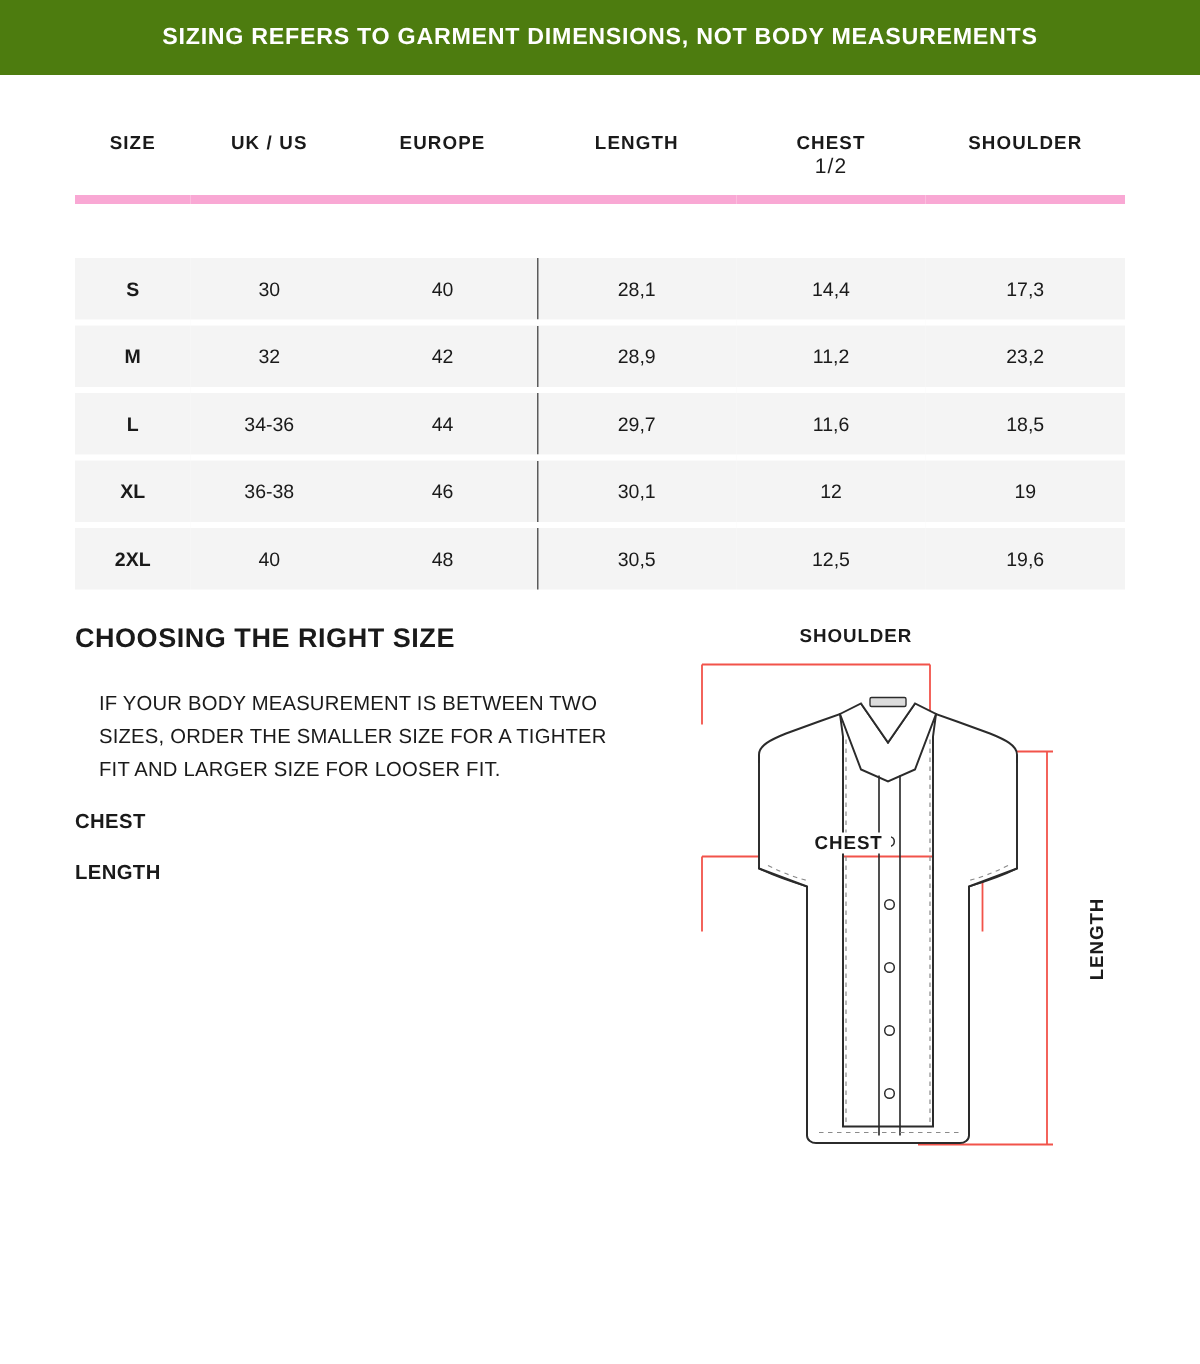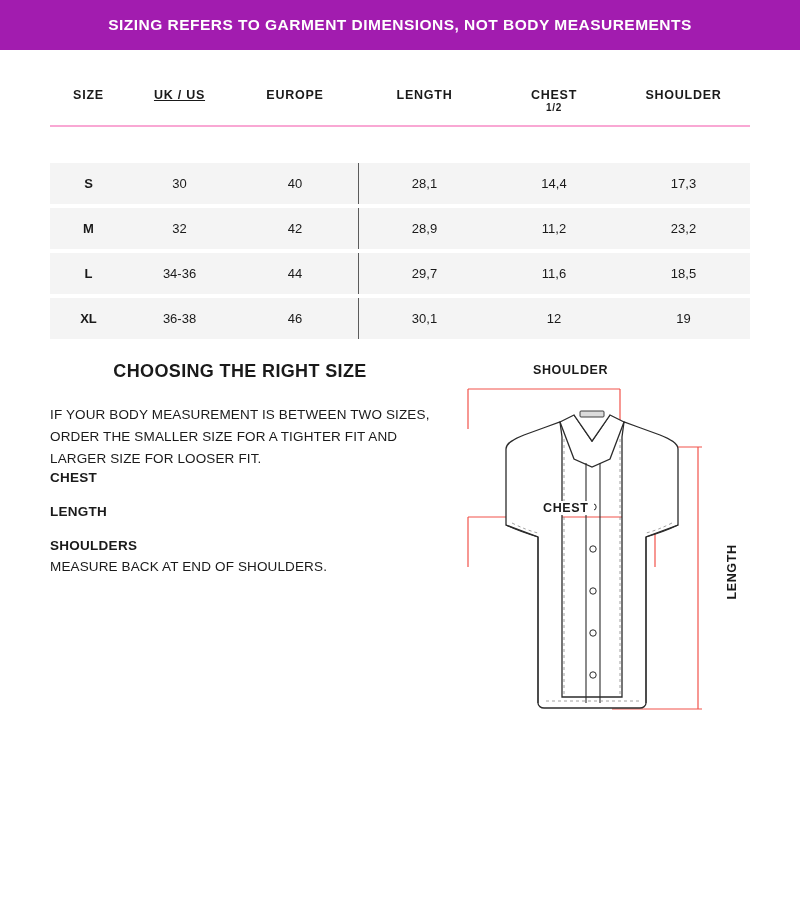--- a/index.html
+++ b/index.html
@@ -10,21 +10,21 @@
     width: 800px;
     height: 909px;
     background: #ffffff;
     font-family: "Liberation Sans", sans-serif;
     color: #1a1a1a;
     overflow: hidden;
   }
 
   
   .banner {
-    background: #a21caf;
+    background: #4d7c0f;
     color: #ffffff;
     height: 50px;
     display: flex;
     align-items: center;
     justify-content: center;
     letter-spacing: 0.03em;
   }
   .banner-text {
     font-size: 15.5px;
     font-weight: bold;
@@ -46,33 +46,33 @@
     font-size: 12.5px;
     font-weight: bold;
     letter-spacing: 0.06em;
     text-transform: uppercase;
     text-align: center;
     padding: 0 0 12px 0;
     vertical-align: top;
     color: #1a1a1a;
   }
   table.size-table thead tr {
-    border-bottom: 2px solid #f9a8d4;
+    border-bottom: 6px solid #f9a8d4;
   }
   table.size-table th.col-size { width: 11%; }
-  table.size-table th.col-ukus { width: 15%; text-decoration: underline; }
+  table.size-table th.col-ukus { width: 15%; }
   table.size-table th.col-eu   { width: 18%; }
   table.size-table th.col-len  { width: 19%; }
   table.size-table th.col-chest{ width: 18%; }
   table.size-table th.col-sh   { width: 19%; }
 
   table.size-table thead th span.sub {
     display: block;
-    font-weight: bold;
-    font-size: 10px;
+    font-weight: normal;
+    font-size: 14px;
   }
 
   table.size-table tbody tr td {
     font-size: 13px;
     text-align: center;
     padding: 13px 0;
     background: #f4f4f4;
     border-bottom: 4px solid #ffffff;
   }
   table.size-table tbody tr:last-child td {
@@ -104,30 +104,29 @@
     flex: 1;
     position: relative;
   }
 
   h2.section-title {
     font-size: 18px;
     font-weight: bold;
     letter-spacing: 0.02em;
     text-transform: uppercase;
     margin: 0 0 22px 0;
-    text-align: center;
   }
   h2.section-title.second {
     margin-top: 34px;
     margin-bottom: 20px;
   }
   p.body-text {
     font-size: 13.5px;
     line-height: 1.62;
-    margin: 0;
+    margin: 16px;
     letter-spacing: 0.01em;
     text-transform: uppercase;
   }
   h3.sub-title {
     font-size: 13.5px;
     font-weight: bold;
     letter-spacing: 0.02em;
     text-transform: uppercase;
     margin: 0 0 3px 0;
   }
@@ -214,43 +213,47 @@
         <td>18,5</td>
       </tr>
       <tr>
         <td class="size-cell">XL</td>
         <td>36-38</td>
         <td>46</td>
         <td class="divider-left">30,1</td>
         <td>12</td>
         <td>19</td>
       </tr>
+      <tr>
+        <td class="size-cell">2XL</td>
+        <td>40</td>
+        <td>48</td>
+        <td class="divider-left">30,5</td>
+        <td>12,5</td>
+        <td>19,6</td>
+      </tr>
     </tbody>
   </table>
 </div>
 
 <div class="lower">
 
   <div class="lower-left">
     <h2 class="section-title">CHOOSING THE RIGHT SIZE</h2>
     <p class="body-text">IF YOUR BODY MEASUREMENT IS BETWEEN TWO SIZES, ORDER THE SMALLER SIZE FOR A TIGHTER FIT AND LARGER SIZE FOR LOOSER FIT.</p>
 
 
     <div class="measure-block">
       <h3 class="sub-title">CHEST</h3>
     </div>
 
     <div class="measure-block">
       <h3 class="sub-title">LENGTH</h3>
     </div>
 
-    <div class="measure-block">
-      <h3 class="sub-title">SHOULDERS</h3>
-      <p class="body-text">MEASURE BACK AT END OF SHOULDERS.</p>
-    </div>
   </div>
 
   <div class="lower-right">
     <div class="diagram">
 
       <svg width="300" height="370" viewBox="0 0 300 370">
 
         <g stroke="#f2534a" stroke-width="1.2" fill="none">
 
           <line x1="18" y1="22" x2="170" y2="22"></line>

